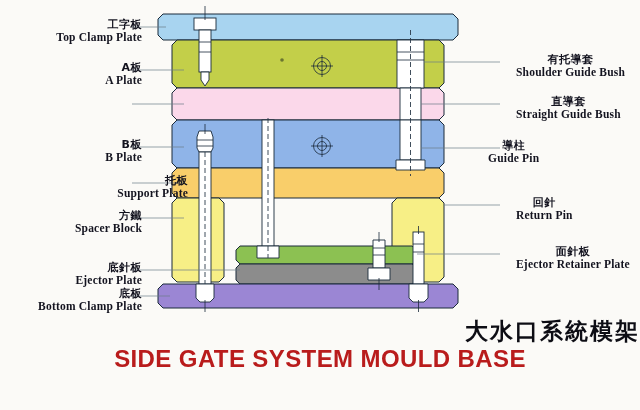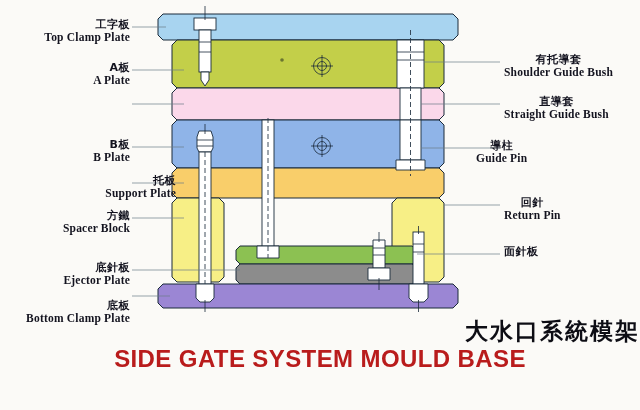--- a/index.html
+++ b/index.html
@@ -4,21 +4,21 @@
 <style>
   html,body{margin:0;padding:0;}
   body{
     width:640px;height:410px;
     background:#fbfaf7;
     font-family:"Liberation Serif",serif;
     overflow:hidden;
     position:relative;
   }
   #stage{position:absolute;inset:0;width:640px;height:410px;}
-  .labelgrp{position:absolute;}
+  .labelgrp{position:absolute;padding-left:12px;}
   .lbl-cn{
     font-family:"DejaVu Sans",sans-serif;
     font-size:11px;font-weight:700;color:#13131f;
     line-height:13px;letter-spacing:.5px;
     white-space:nowrap;
   }
   .lbl-en{
     font-family:"Liberation Serif",serif;
     font-size:11.5px;font-weight:700;color:#13131f;
     line-height:13px;letter-spacing:.2px;
@@ -193,21 +193,21 @@
   <div class="labelgrp left" style="left:0;top:209px;width:130px;">
     <div class="lbl-cn">方鐵</div>
     <div class="lbl-en">Spacer Block</div>
   </div>
 
   <div class="labelgrp left" style="left:0;top:261px;width:130px;">
     <div class="lbl-cn">底針板</div>
     <div class="lbl-en">Ejector Plate</div>
   </div>
 
-  <div class="labelgrp left" style="left:0;top:299px;width:130px;">
+  <div class="labelgrp left" style="left:0;top:287px;width:130px;">
     <div class="lbl-cn">底板</div>
     <div class="lbl-en">Bottom Clamp Plate</div>
   </div>
 
   <div class="labelgrp right" style="left:504px;top:53px;">
     <div class="lbl-cn">有托導套</div>
     <div class="lbl-en">Shoulder Guide Bush</div>
   </div>
 
   <div class="labelgrp right" style="left:504px;top:95px;">
@@ -220,20 +220,21 @@
     <div class="lbl-en">Guide Pin</div>
   </div>
 
   <div class="labelgrp right" style="left:504px;top:196px;">
     <div class="lbl-cn">回針</div>
     <div class="lbl-en">Return Pin</div>
   </div>
 
   <div class="labelgrp right" style="left:504px;top:245px;">
     <div class="lbl-cn">面針板</div>
+    <div class="lbl-en">Ejector Retainer Plate</div>
   </div>
 
   <div id="title" style="top:318px;">
     <div id="title-cn">大水口系統模架</div>
     <div id="title-en">SIDE GATE SYSTEM MOULD BASE</div>
   </div>
 
 </div>
 
 </body></html>

